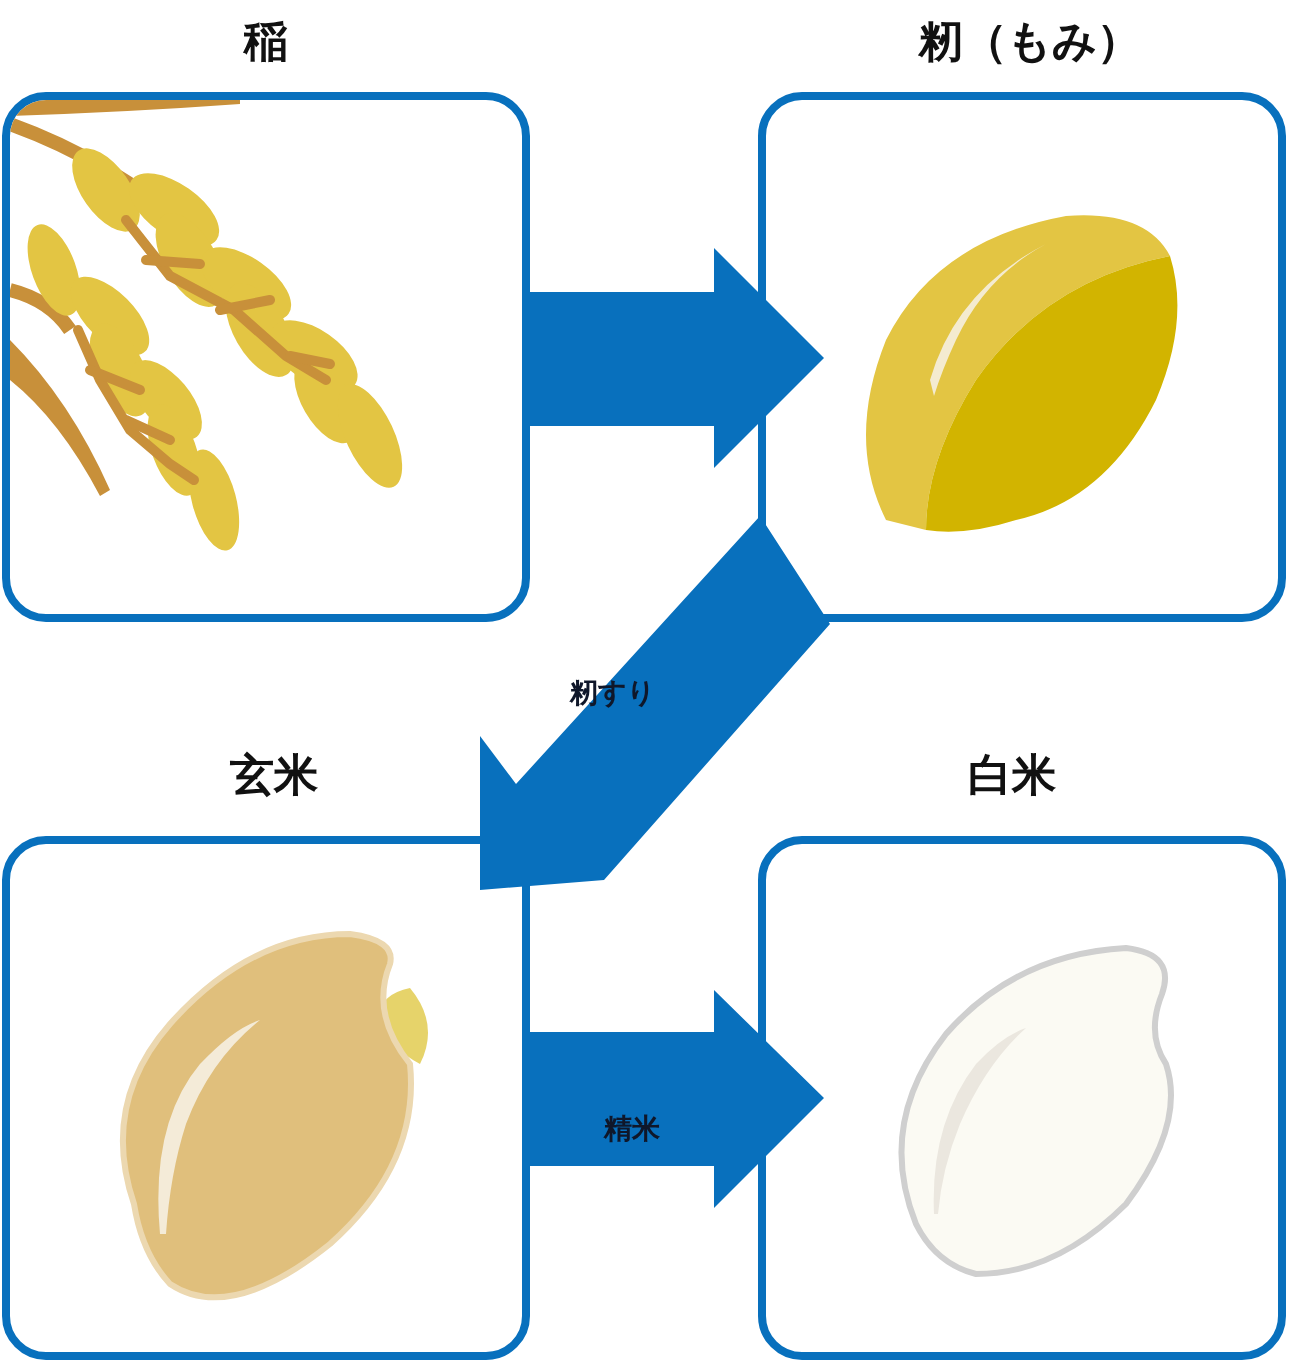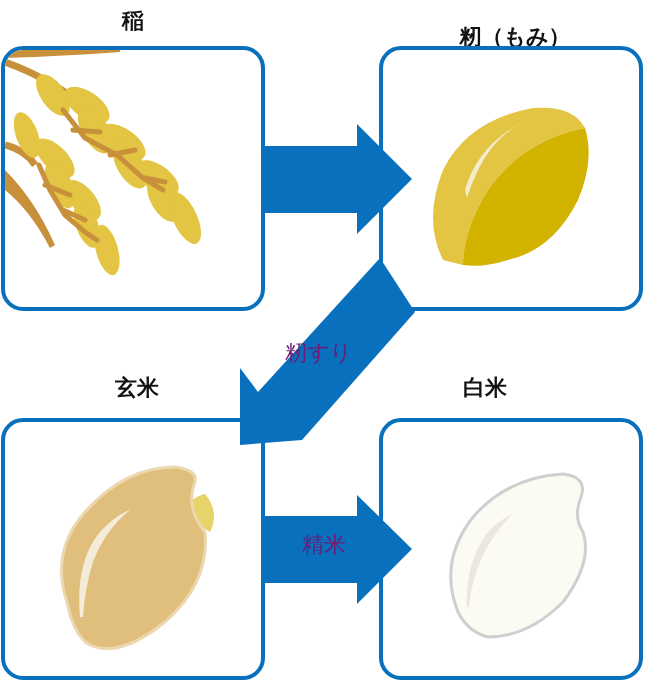--- a/index.html
+++ b/index.html
@@ -1,28 +1,28 @@
 <!DOCTYPE html>
 <html><head>
 <meta charset="utf-8">
 <style>
   html,body{margin:0;padding:0;background:#fff;}
   body{width:645px;height:683px;position:relative;overflow:hidden;font-family:"DejaVu Sans",sans-serif;}
   .label{position:absolute;font-weight:bold;font-size:22px;color:#111;text-align:center;white-space:nowrap;}
   .box{position:absolute;border:4px solid #0870bd;border-radius:22px;background:#fff;box-sizing:border-box;overflow:hidden;}
   svg{position:absolute;left:0;top:0;}
-  .arrow-text{position:absolute;color:#701a75;font-weight:normal;font-size:22px;white-space:nowrap;}
+  .arrow-text{position:absolute;color:#0f172a;font-weight:bold;font-size:14px;white-space:nowrap;}
 </style>
 </head>
 <body>
 
 <div class="label" style="left:100px;top:6px;width:66px;">稲</div>
-<div class="label" style="left:420px;top:22px;width:190px;">籾（もみ）</div>
+<div class="label" style="left:420px;top:6px;width:190px;">籾（もみ）</div>
 <div class="label" style="left:92px;top:373px;width:90px;">玄米</div>
-<div class="label" style="left:440px;top:373px;width:90px;">白米</div>
+<div class="label" style="left:461px;top:373px;width:90px;">白米</div>
 
 <div class="box" style="left:1px;top:46px;width:264px;height:265px;">
   <svg width="264" height="265" viewBox="0 0 264 265">
     <path d="M0,8 Q60,6 115,2 L115,0 L0,0 Z" fill="#c8903a"></path>
     <path d="M0,12 Q50,30 90,65" stroke="#c8903a" stroke-width="7" fill="none"></path>
     <path d="M0,95 Q20,100 30,115" stroke="#c8903a" stroke-width="7" fill="none"></path>
     <path d="M0,120 Q30,150 50,195 L45,198 Q25,160 0,140 Z" fill="#c8903a"></path>
     <g fill="#e3c543">
       <ellipse cx="48" cy="45" rx="12" ry="24" transform="rotate(-35 48 45)"></ellipse>
       <ellipse cx="82" cy="55" rx="13" ry="26" transform="rotate(-55 82 55)"></ellipse>
@@ -74,13 +74,13 @@
   </svg>
 </div>
 
 <svg width="645" height="683" viewBox="0 0 645 683" style="pointer-events:none;">
   <polygon points="262,146 357,146 357,124 412,179 357,234 357,213 262,213" fill="#0870bd"></polygon>
   <polygon points="380,258 415,312 302,440 240,445 240,368 258,392" fill="#0870bd"></polygon>
   <polygon points="264,516 357,516 357,495 412,549 357,604 357,583 264,583" fill="#0870bd"></polygon>
 </svg>
 
 <div class="arrow-text" style="left:285px;top:338px;">籾すり</div>
-<div class="arrow-text" style="left:302px;top:530px;">精米</div>
+<div class="arrow-text" style="left:302px;top:556px;">精米</div>
 
 </body></html>

